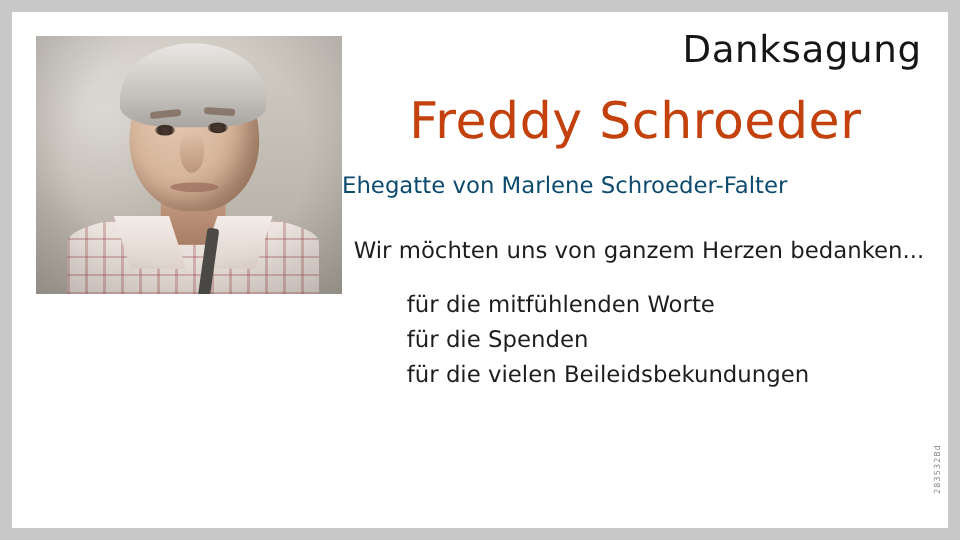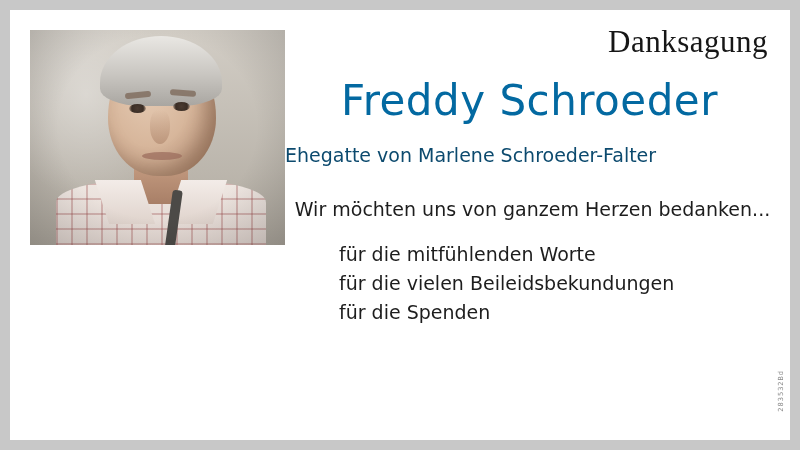--- a/index.html
+++ b/index.html
@@ -152,31 +152,30 @@
     color: #1a1a1a;
   }
   .danksagung {
     position: absolute;
     right: 22px;
     top: 14px;
     font-size: 31px;
     letter-spacing: 0.5px;
     color: #161616;
     white-space: nowrap;
-    font-family: Liberation Serif, serif;
   }
   .name {
     position: absolute;
     left: 0;
     right: 16px;
     top: 66px;
     text-align: center;
     font-size: 42px;
     letter-spacing: 0.5px;
-    color: #0369a1;
+    color: #c2410c;
     white-space: nowrap;
   }
   .spouse {
     position: absolute;
     left: 0;
     right: 16px;
     top: 134px;
     text-align: left;
     font-size: 19px;
     color: #0c4a6e;
@@ -253,22 +252,22 @@
     </div>
 
     <div class="content">
       <div class="danksagung">Danksagung</div>
       <div class="name">Freddy Schroeder</div>
       <div class="spouse">Ehegatte von Marlene Schroeder-Falter</div>
       <div class="intro">Wir möchten uns von ganzem Herzen bedanken...</div>
 
       <ul class="thanks-list">
         <li>für die mitfühlenden Worte</li>
+        <li>für die Spenden</li>
         <li>für die vielen Beileidsbekundungen</li>
-        <li>für die Spenden</li>
       </ul>
 
 
       <div class="sidecode">283532Bd</div>
     </div>
 
   </div>
 </div>
 
 </body></html>

